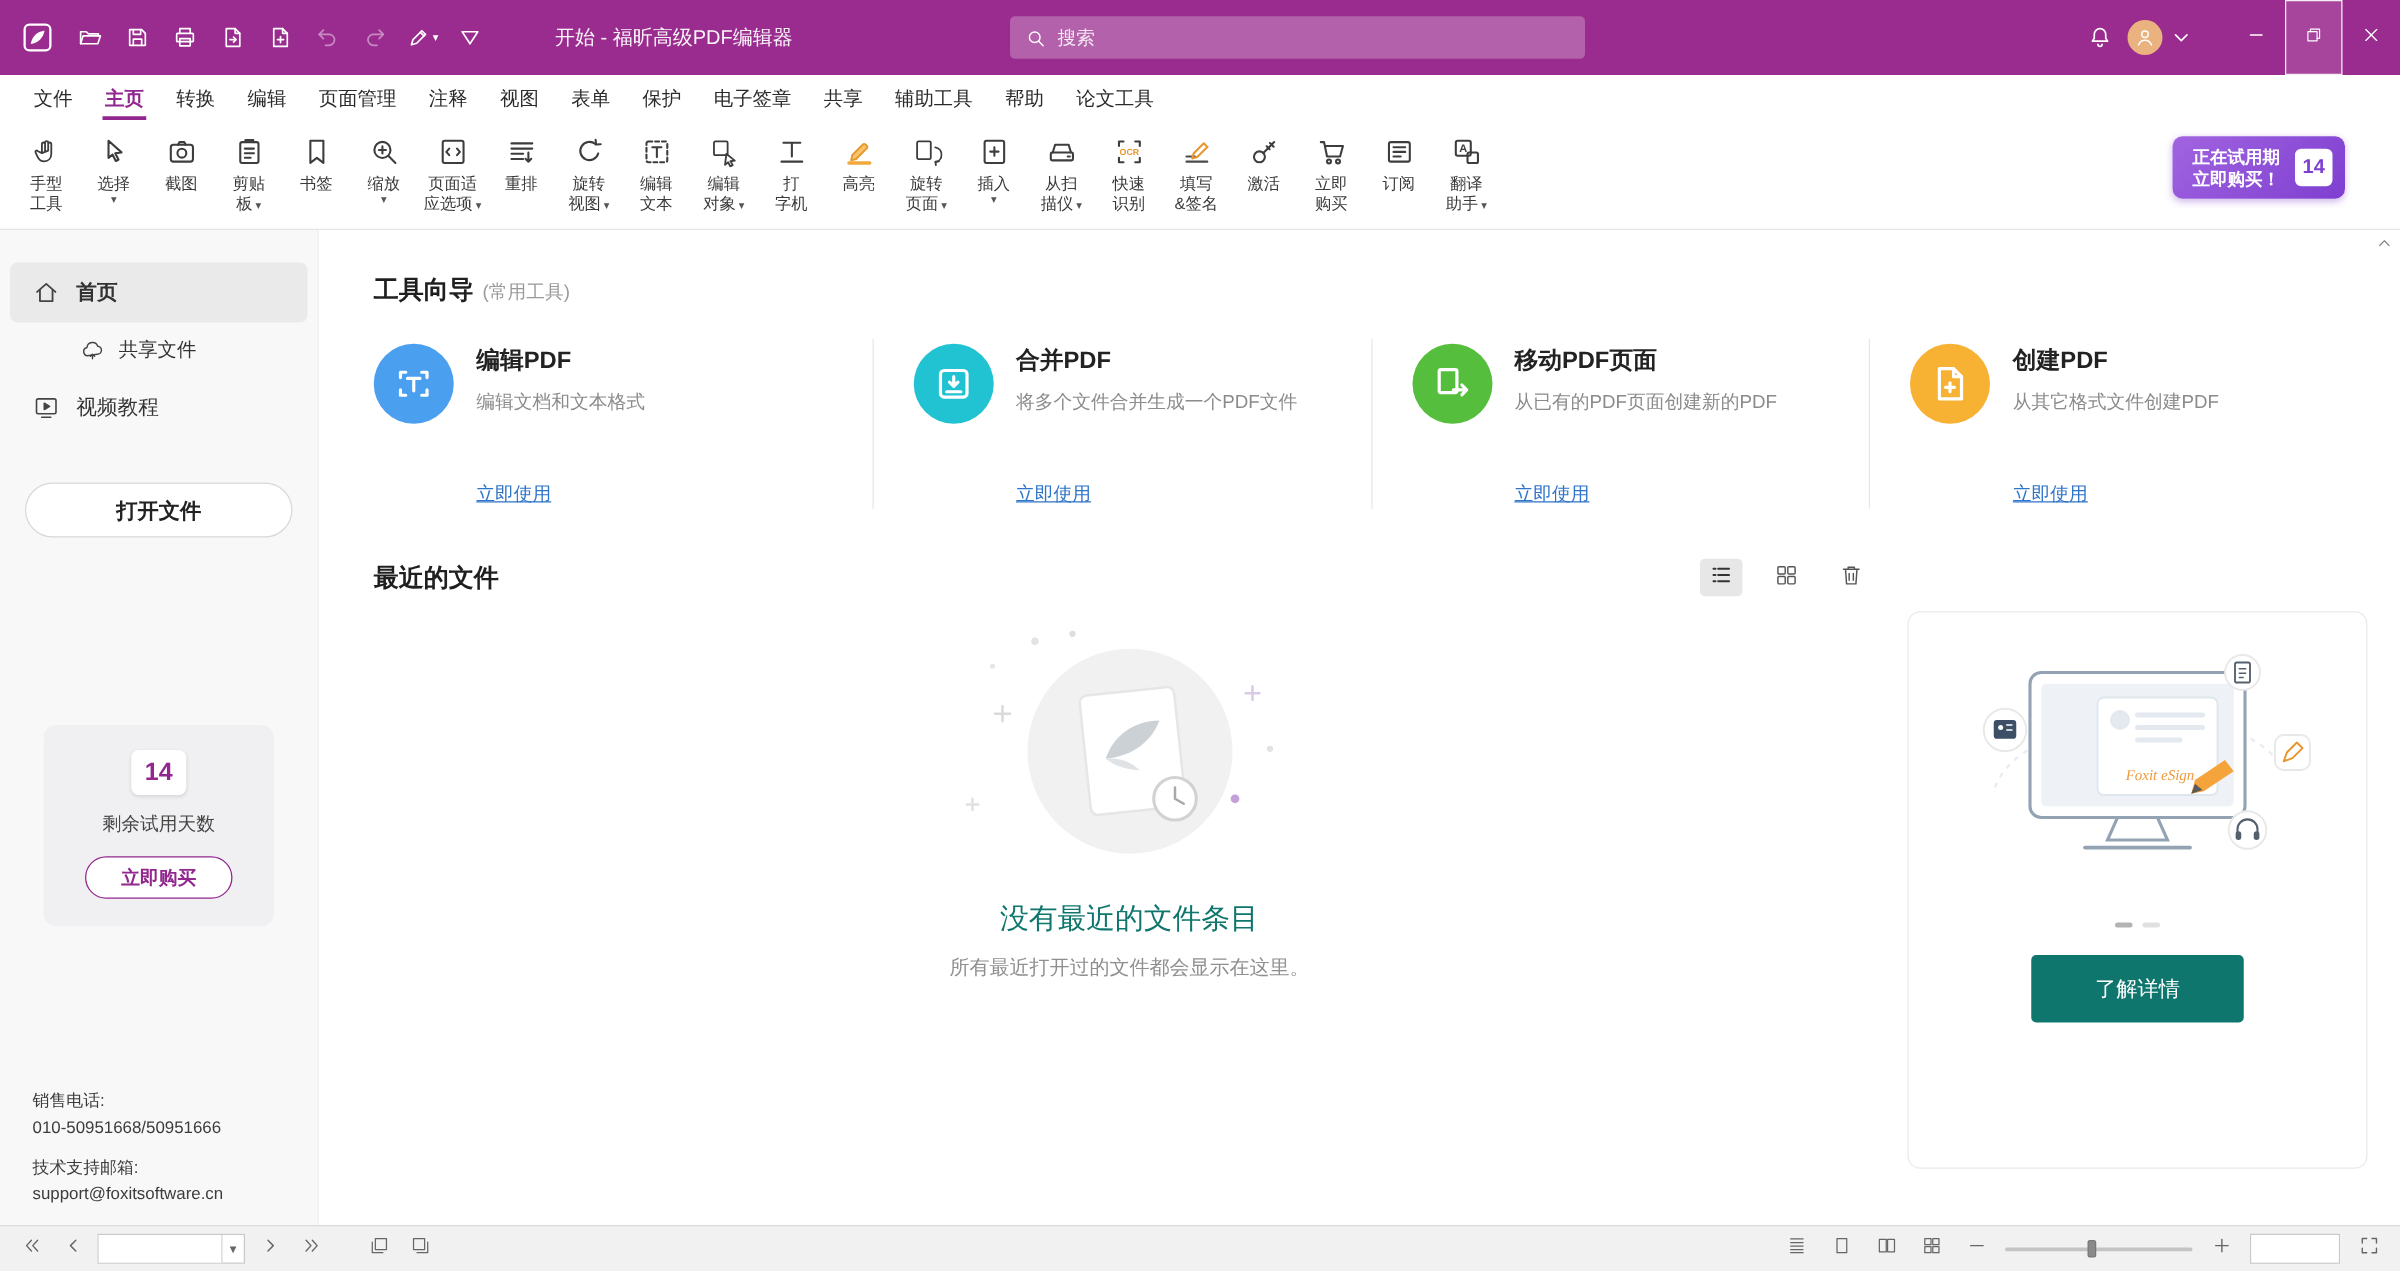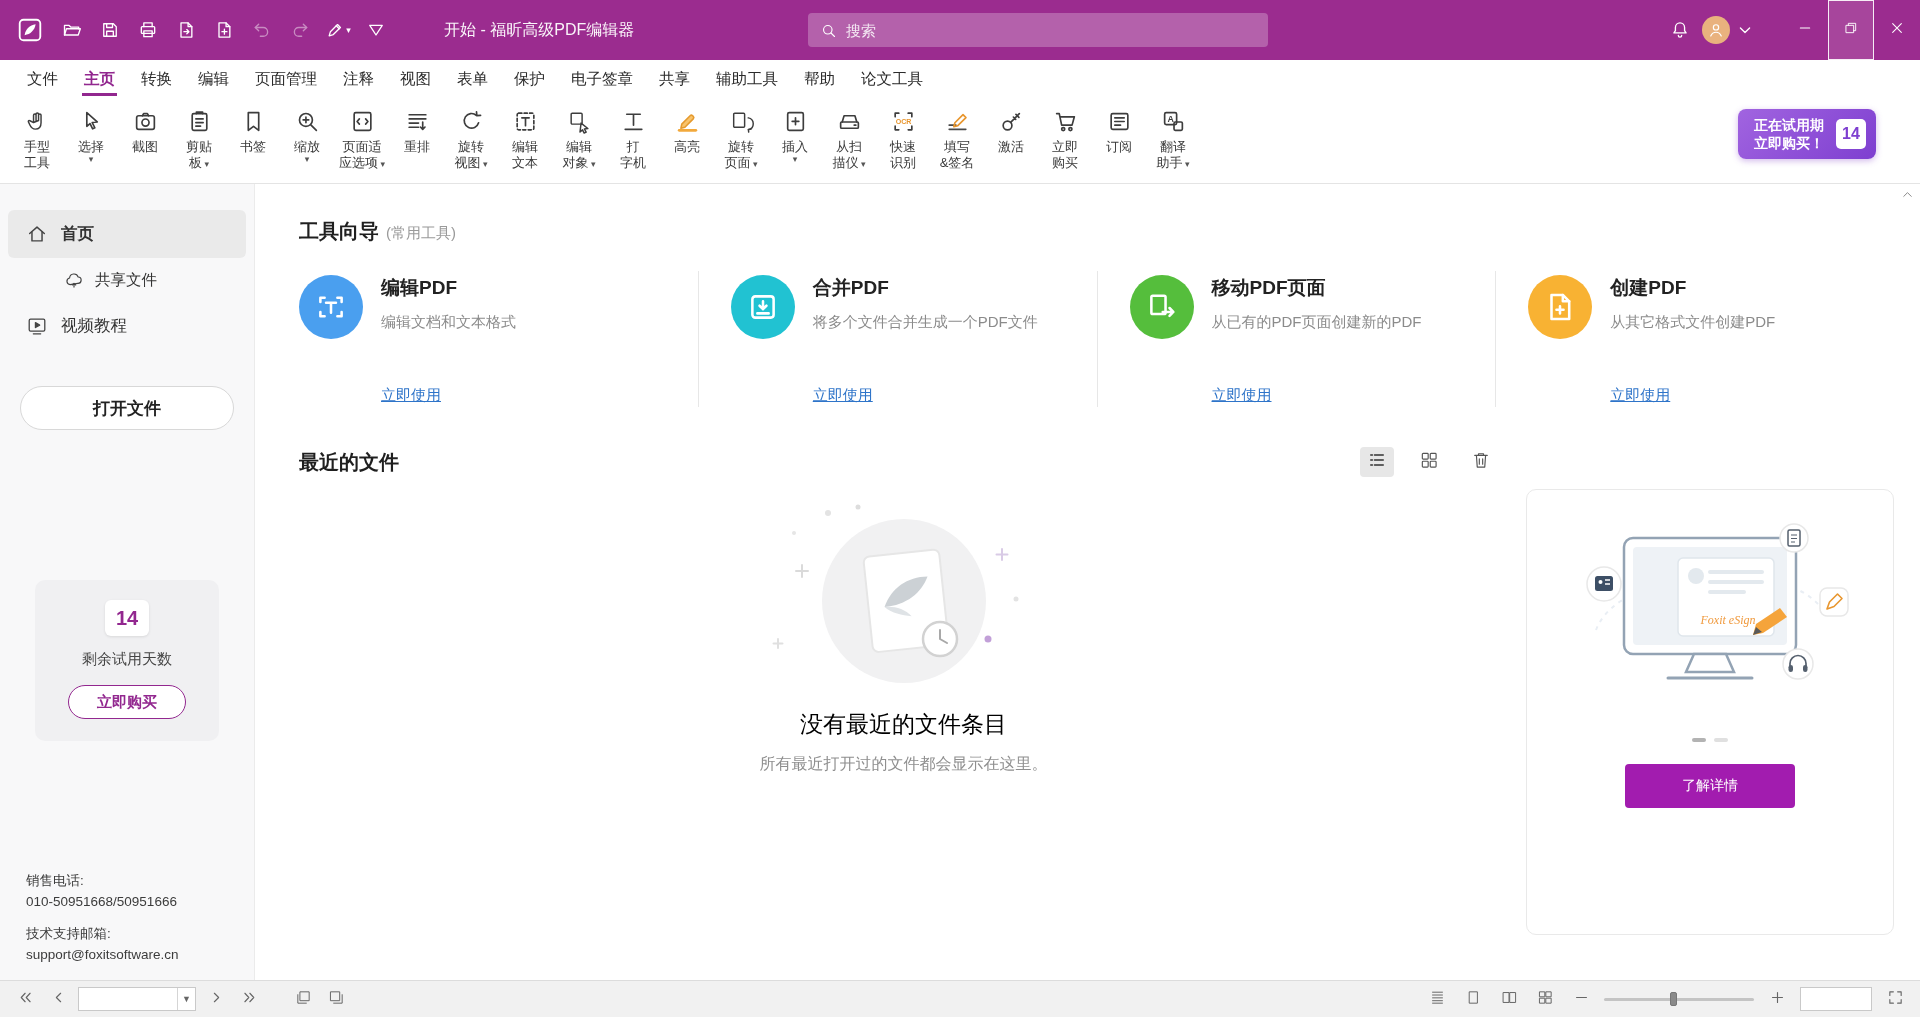--- a/index.html
+++ b/index.html
@@ -90,28 +90,28 @@
   .tool-desc{font-size:15px;color:#8b8b8b;margin-top:10px;line-height:1.45;}
   .tool-link{margin-top:auto;font-size:15px;color:#2E74C9;text-decoration:underline;padding-bottom:2px;width:max-content;cursor:pointer;text-align:center;}
   .recent-row{display:flex;margin-top:40px;flex:1;min-height:0;}
   .recent-left{flex:1;display:flex;flex-direction:column;min-width:0;}
   .recent-header{display:flex;align-items:center;}
   .view-controls{margin-left:auto;display:flex;align-items:center;gap:18px;padding-right:10px;}
   .vc-btn{width:34px;height:30px;display:flex;align-items:center;justify-content:center;color:#555;border-radius:4px;}
   .vc-btn svg{width:20px;height:20px;}
   .vc-btn.active{background:#e7e7e7;color:#333;}
   .empty-state{display:flex;flex-direction:column;align-items:center;margin-top:16px;}
-  .empty-title{font-size:23px;color:#000000;margin-top:4px;}
+  .empty-title{font-size:23px;color:#0f766e;margin-top:14px;}
   .empty-desc{font-size:16px;color:#8f8f8f;margin-top:14px;}
   .promo-card{width:368px;flex:0 0 auto;margin-left:18px;margin-top:42px;border:1px solid #e9e9e9;border-radius:10px;background:#fff;padding:22px 20px 24px;display:flex;flex-direction:column;align-items:center;height:446px;}
   .promo-text{font-size:17px;color:#555;line-height:1.55;text-align:center;margin-top:4px;}
   .promo-dots{display:flex;gap:8px;margin-top:16px;}
   .promo-dots .dot{width:14px;height:4px;border-radius:2px;background:#e0e0e0;}
   .promo-dots .dot.active{background:#b3b3b3;}
-  .promo-btn{margin-top:22px;width:170px;height:44px;background:#a21caf;border:none;border-radius:4px;color:#fff;font-size:14px;display:flex;align-items:center;justify-content:center;}
+  .promo-btn{margin-top:22px;width:170px;height:54px;background:#0f766e;border:none;border-radius:4px;color:#fff;font-size:17px;display:flex;align-items:center;justify-content:center;}
 
   
   .statusbar{height:37px;background:#f1f1f1;border-top:1px solid #dcdcdc;display:flex;align-items:center;padding:0 12px;gap:7px;flex:0 0 auto;color:#555;}
   .sb-btn{width:26px;height:26px;display:flex;align-items:center;justify-content:center;color:#666;}
   .sb-btn svg{width:17px;height:17px;}
   .page-box{width:118px;height:24px;background:#fff;border:1px solid #c9c9c9;display:flex;align-items:stretch;}
   .page-box input{flex:1;border:none;outline:none;font-size:13px;padding:0 6px;min-width:0;}
   .page-box .caret{width:18px;border-left:1px solid #d5d5d5;display:flex;align-items:center;justify-content:center;color:#666;font-size:9px;}
   .sb-gap{width:14px;}
   .sb-right{margin-left:auto;display:flex;align-items:center;gap:10px;}

